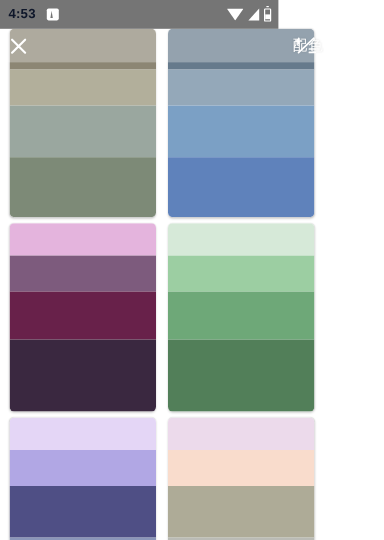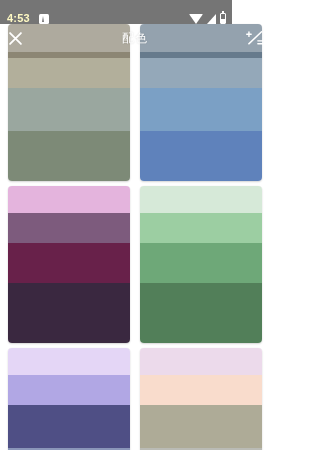--- a/index.html
+++ b/index.html
@@ -7,22 +7,22 @@
     width:270px; height:450px;
     background:#ffffff;
     font-family:"Liberation Sans", sans-serif;
     overflow:hidden;
   }
   #app { position:relative; width:270px; height:450px; background:#ffffff; overflow:hidden; }
 
   
   .statusbar{
     position:absolute; top:0; left:0; width:232px; height:24px;
-    background:#757575; color:#fef9c3;
-    display:flex; align-items:flex-end; z-index:40;
+    background:#757575; color:#0f172a;
+    display:flex; align-items:center; z-index:40;
   }
   .sb-time{ font-size:11px; font-weight:bold; margin-left:7px; letter-spacing:.2px; }
   .sb-appicon{
     width:10px; height:10px; margin-left:9px; background:#ffffff;
     border-radius:1.5px; position:relative;
   }
   .sb-appicon:after{
     content:""; position:absolute; left:3.5px; top:2px;
     width:0; height:0; border-left:1.5px solid transparent;
     border-right:1.5px solid transparent; border-bottom:6px solid #757575;
@@ -45,21 +45,21 @@
     content:""; position:absolute; top:-3px; left:1px; width:2px; height:1.5px; background:#ffffff;
   }
 
   
   .toolbar{
     position:absolute; top:24px; left:0; width:270px; height:28px;
     background:rgba(255,255,255,0.30);
     display:flex; align-items:center; z-index:30;
   }
   .tb-title{
-    position:absolute; left:0; right:0; text-align:center;
+    position:absolute; left:0; right:0; text-align:right;
     font-size:12px; color:#ffffff; letter-spacing:1px;
     text-shadow:0 0 2px rgba(0,0,0,0.18);
   }
   .tb-btn{
     width:30px; height:28px; display:flex; align-items:center; justify-content:center;
     position:relative; z-index:2;
   }
   .tb-btn.right{ margin-left:auto; }
   .tb-btn svg{ display:block; }
 

